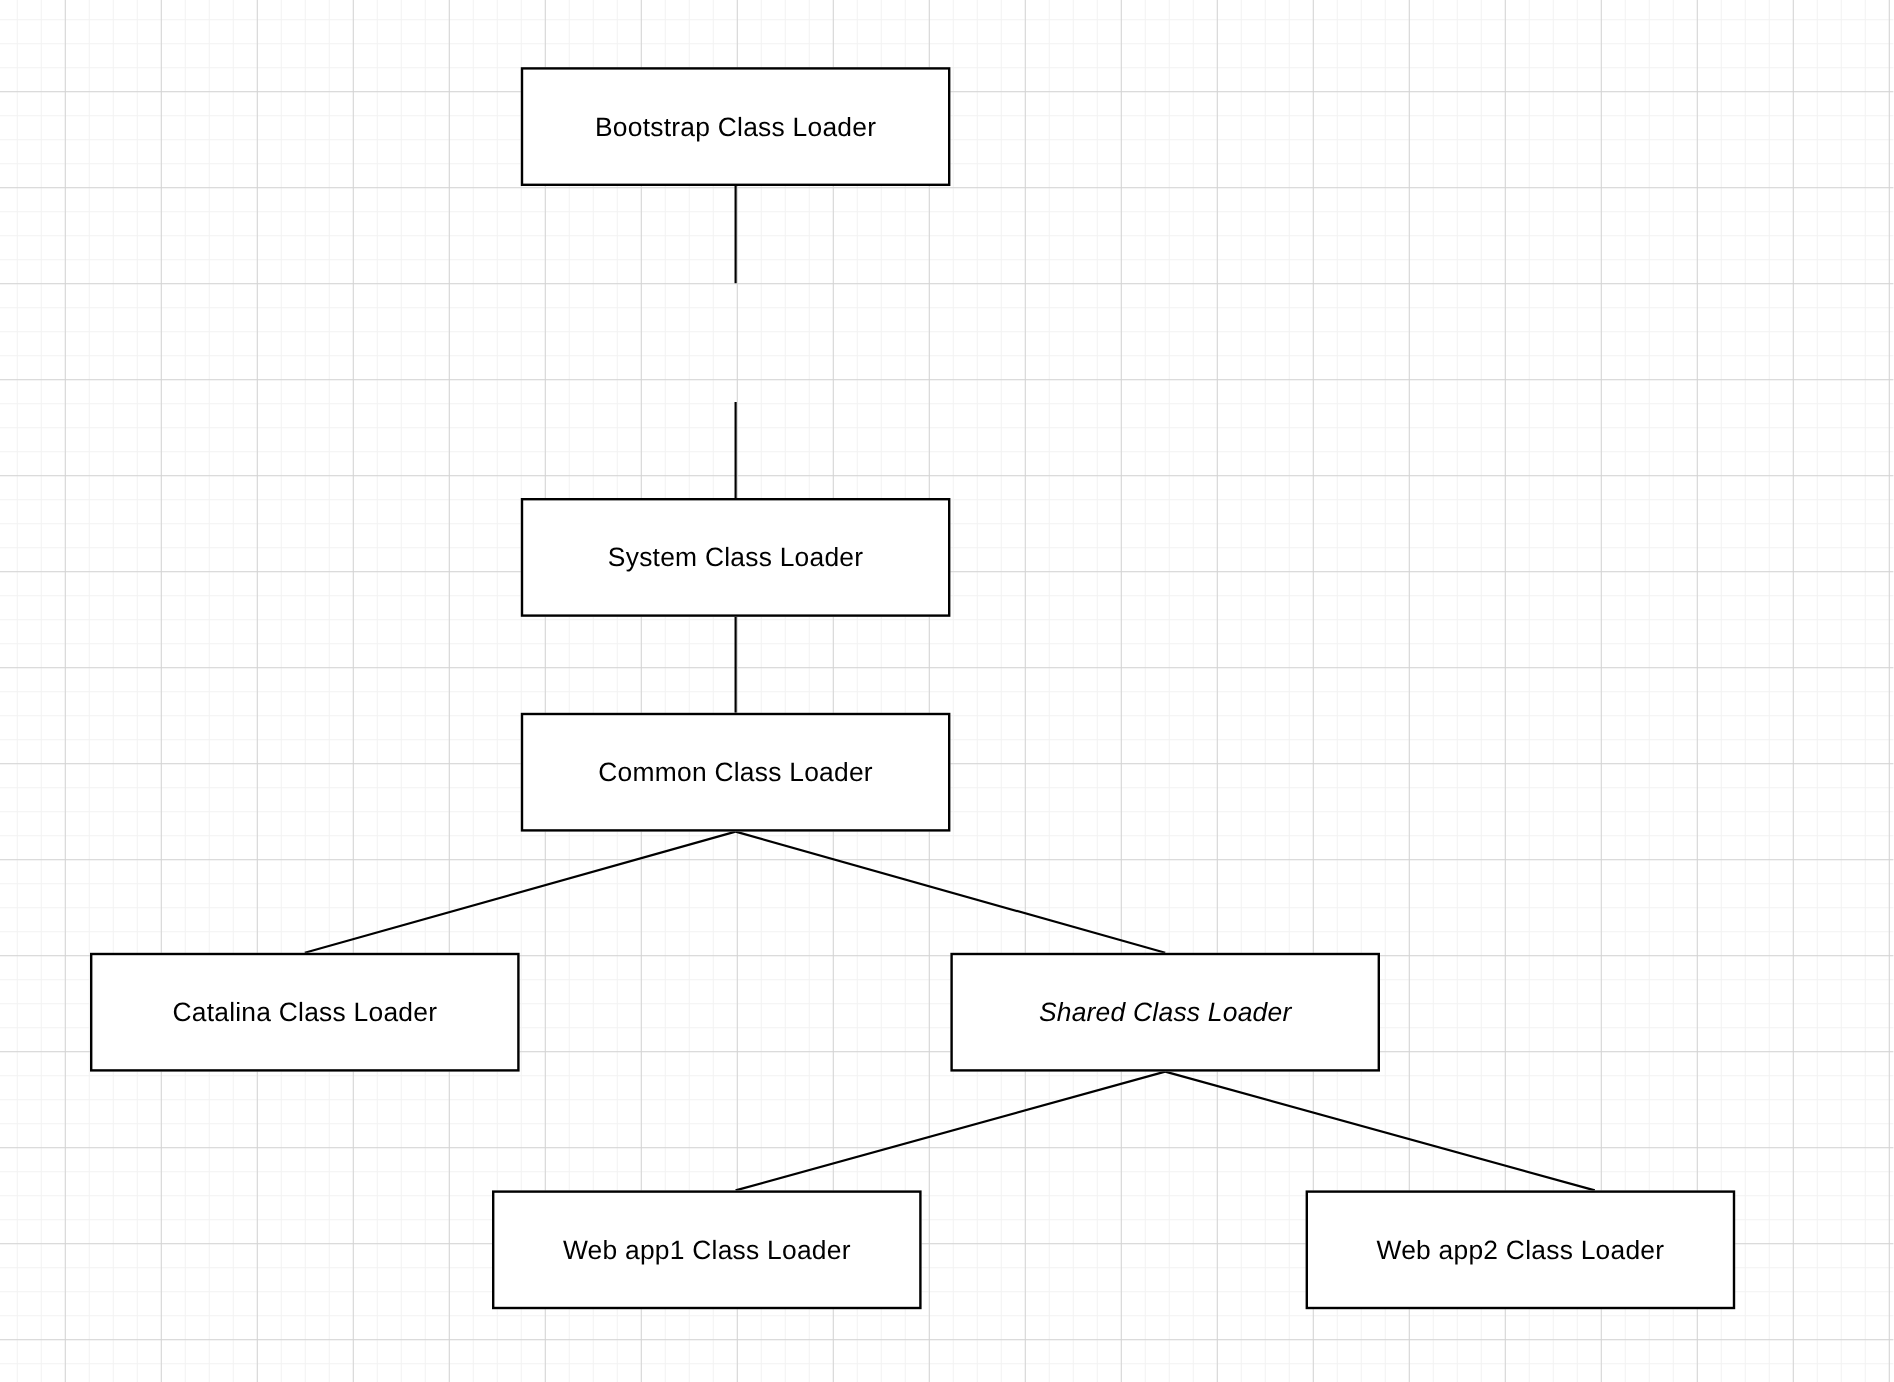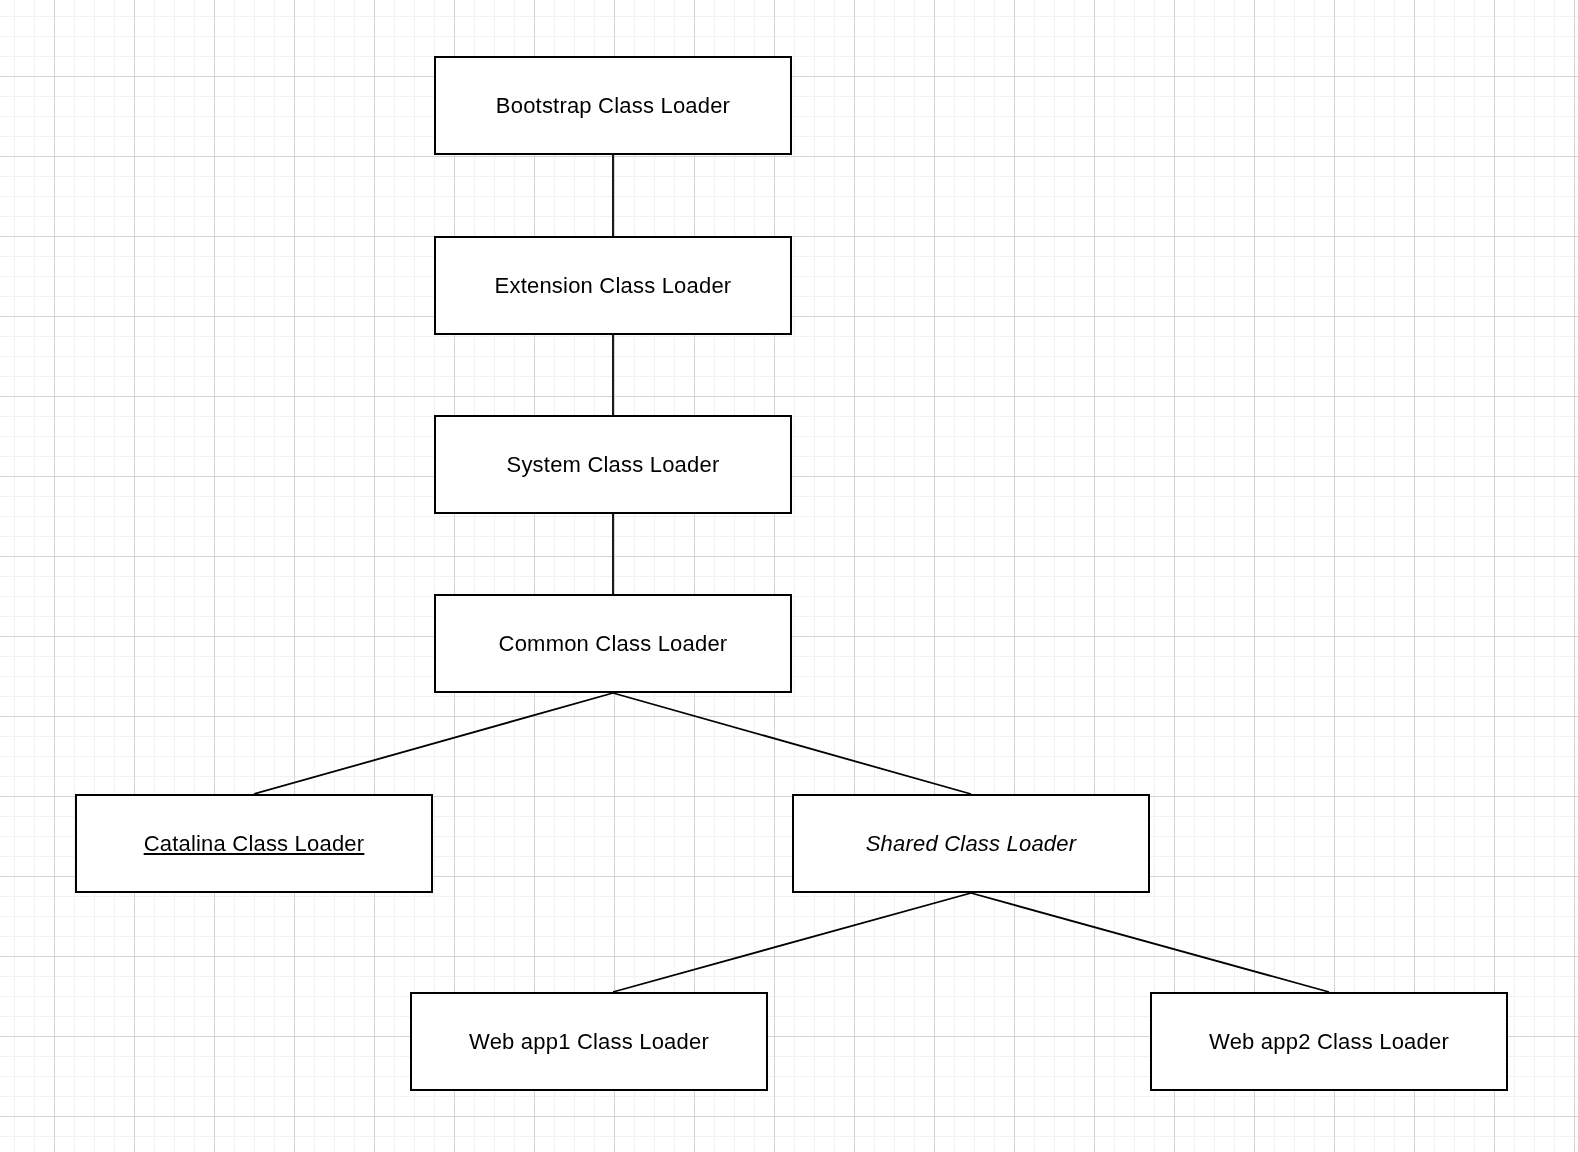--- a/index.html
+++ b/index.html
@@ -50,47 +50,44 @@
     font-size: 22px;
     font-weight: 400;
     color: var(--node-text);
     letter-spacing: 0.2px;
     white-space: nowrap;
   }
   .n-bootstrap { left: 434px;  top: 56px;  }
   .n-extension { left: 434px;  top: 236px; }
   .n-system    { left: 434px;  top: 415px; }
   .n-common    { left: 434px;  top: 594px; }
-  .n-catalina  { left: 75px;   top: 794px; text-decoration: underline; }
+  .n-catalina  { left: 75px;   top: 794px; }
   .n-shared    { left: 792px;  top: 794px; font-style: italic; }
   .n-webapp1   { left: 410px;  top: 992px; }
-  .n-webapp2   { left: 1150px; top: 992px; }
+  .n-webapp2   { left: 1088px; top: 992px; }
 </style>
 </head>
 <body>
 
 <div class="canvas">
 
   <svg class="edges" viewBox="0 0 1578 1152">
     <line x1="613" y1="155" x2="613" y2="236"></line>
     <line x1="613" y1="335" x2="613" y2="415"></line>
     <line x1="613" y1="514" x2="613" y2="594"></line>
     <line x1="613" y1="693" x2="254" y2="794"></line>
     <line x1="613" y1="693" x2="971" y2="794"></line>
     <line x1="971" y1="893" x2="613" y2="992"></line>
     <line x1="971" y1="893" x2="1329" y2="992"></line>
   </svg>
 
   <div class="node n-bootstrap">
     <span class="label">Bootstrap Class Loader</span>
   </div>
 
-  <div class="node n-extension">
-    <span class="label">Extension Class Loader</span>
-  </div>
 
   <div class="node n-system">
     <span class="label">System Class Loader</span>
   </div>
 
   <div class="node n-common">
     <span class="label">Common Class Loader</span>
   </div>
 
   <div class="node n-catalina">

